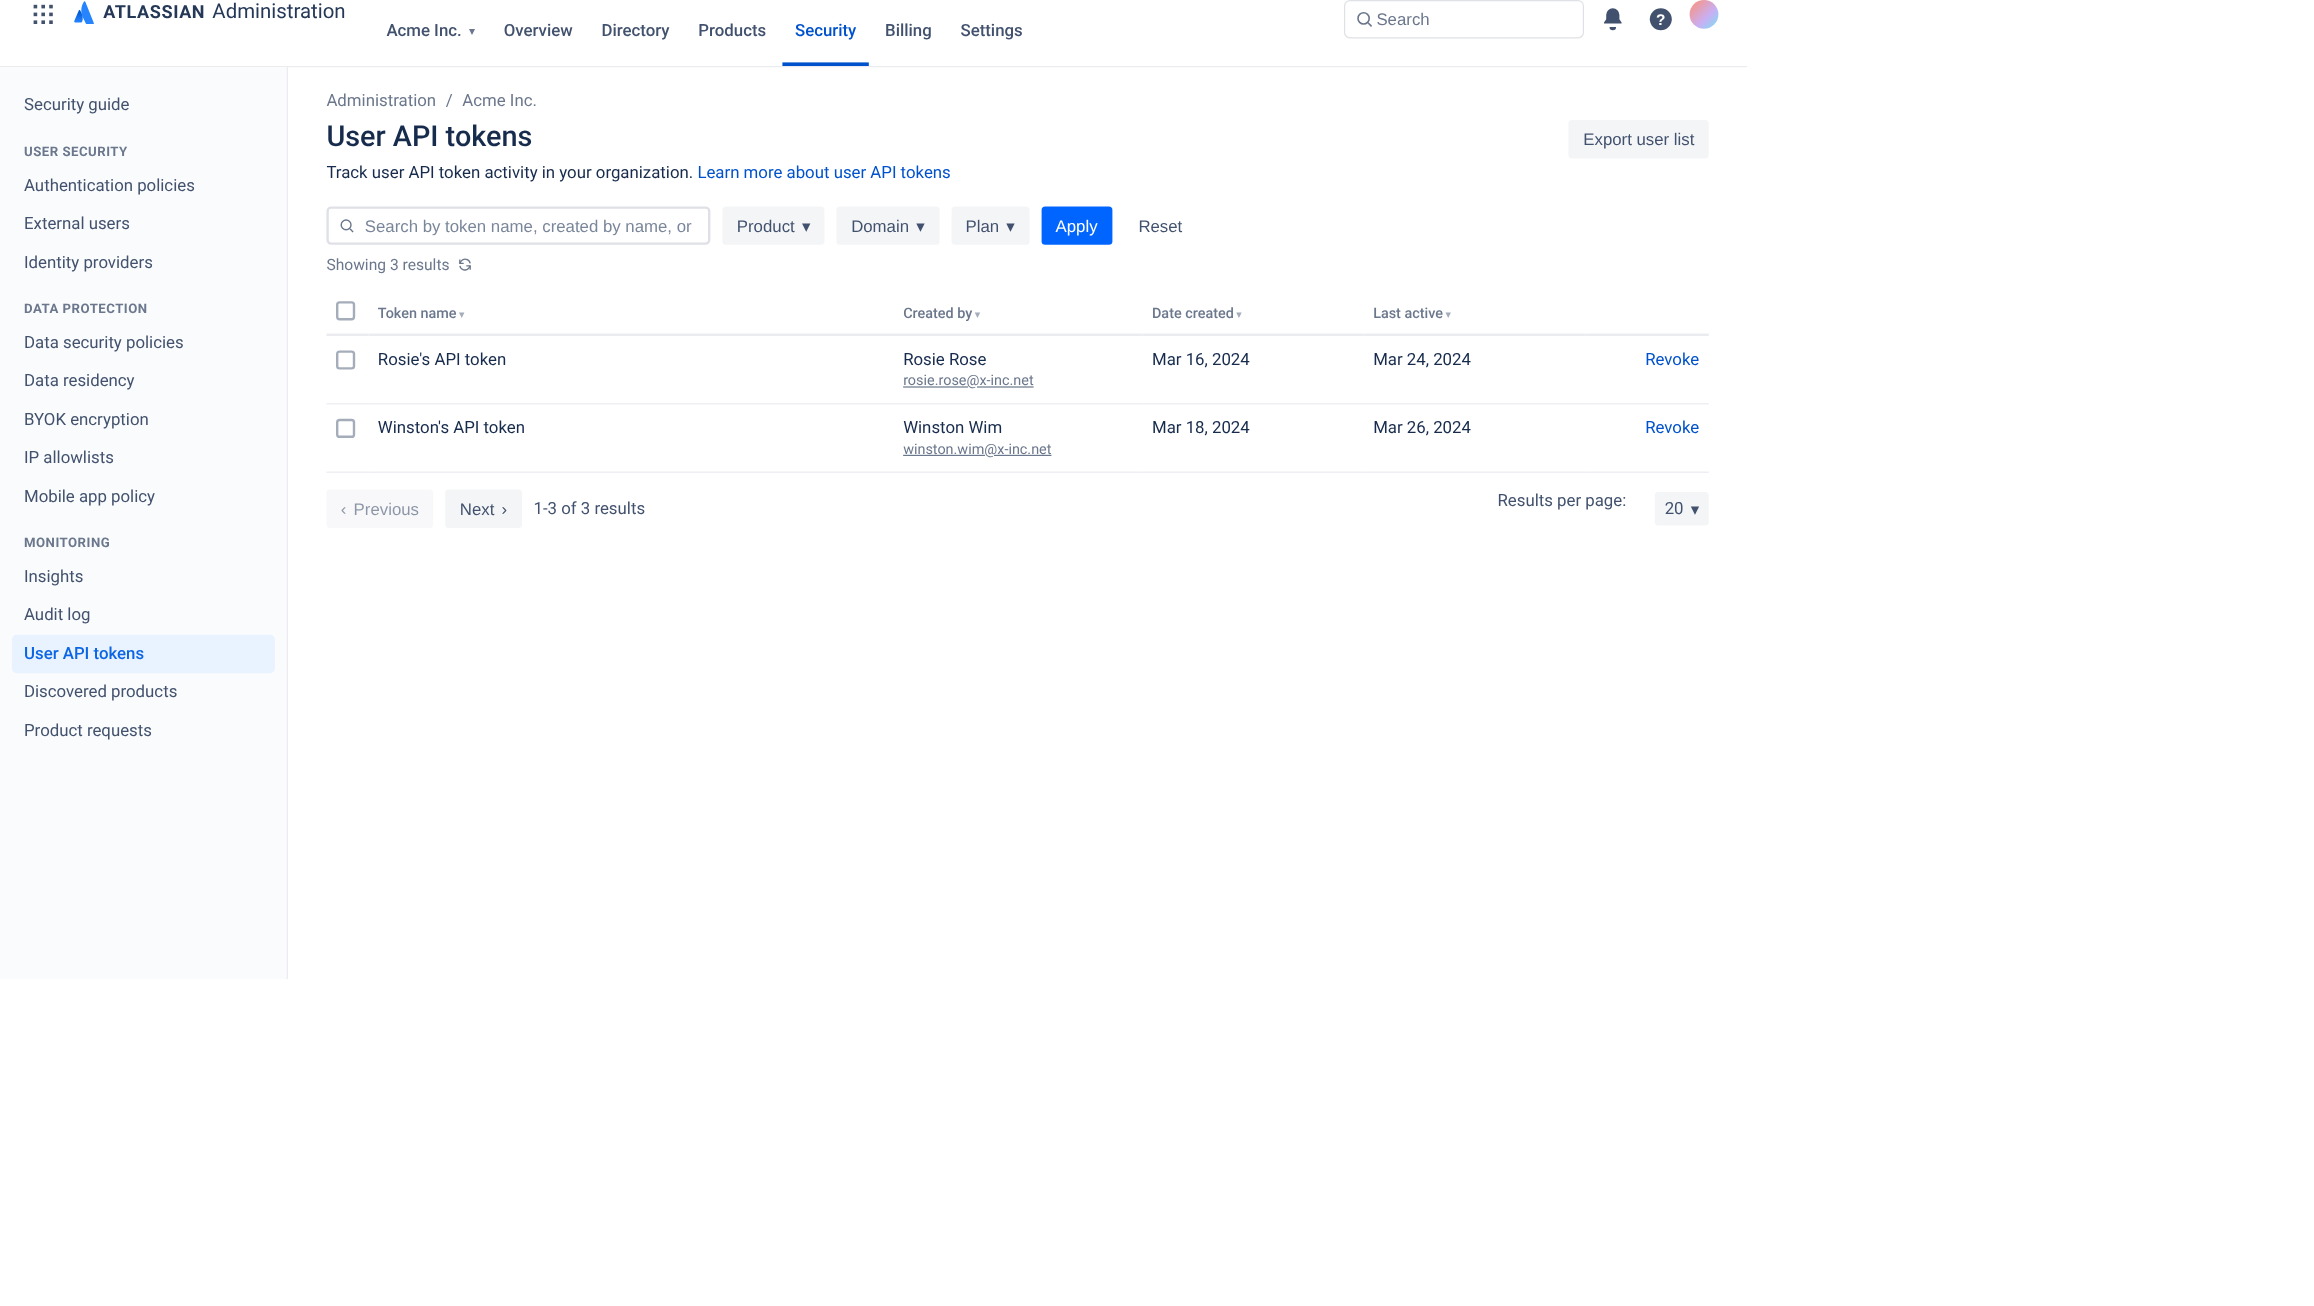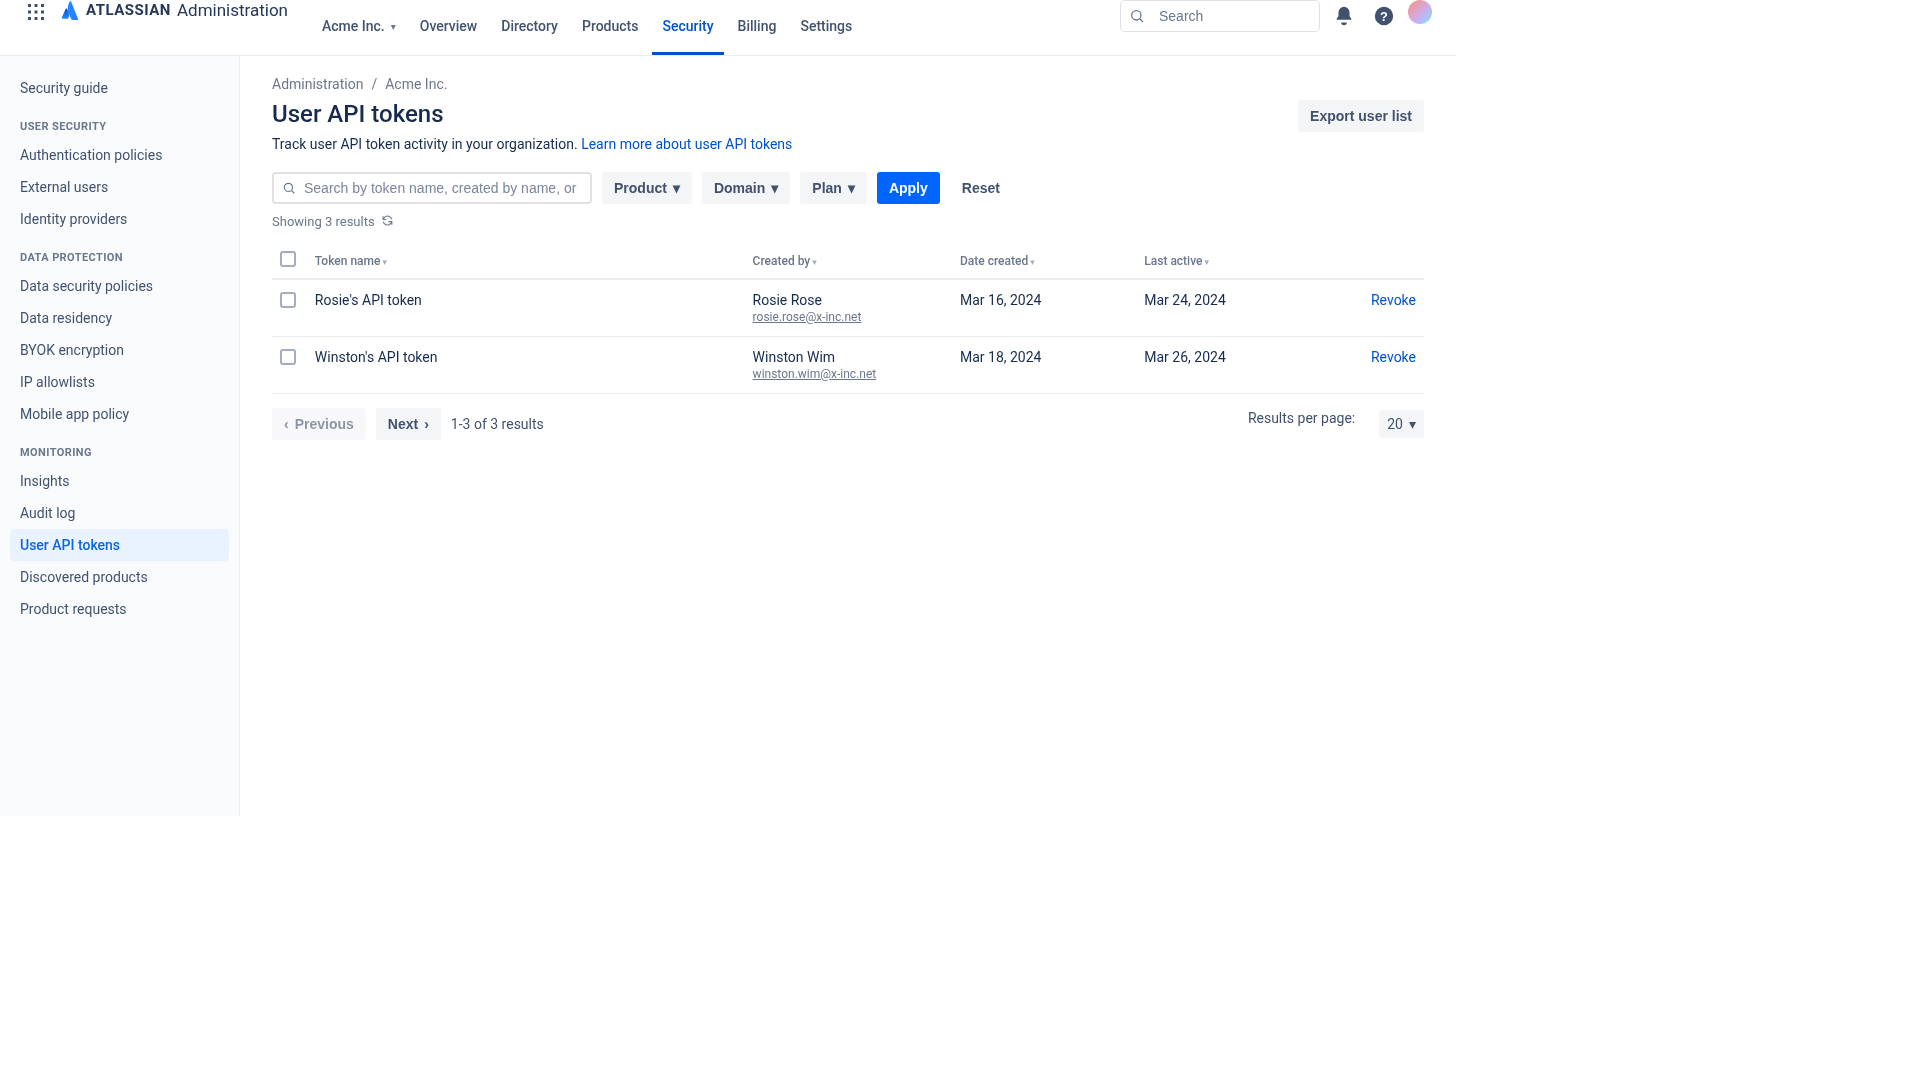--- a/index.html
+++ b/index.html
@@ -37,21 +37,21 @@
   .logo-admin{font-size:17px;color:#253858;font-weight:400;}
   .nav-items{display:flex;align-items:stretch;height:100%;gap:4px;}
   .nav-item{
     display:flex;align-items:center;height:100%;padding:0 10px;color:#42526E;
     font-weight:500;cursor:pointer;border-bottom:3px solid transparent;gap:4px;
   }
   .nav-item.active{color:var(--brand);border-bottom-color:var(--brand);}
   .nav-item .chev{font-size:10px;margin-left:2px;color:#6B778C;}
   .nav-spacer{flex:1;}
   .search-box{
-    display:flex;align-items:center;gap:12px;width:200px;height:32px;
+    display:flex;align-items:center;gap:0;width:200px;height:32px;
     border:1px solid var(--border-input);border-radius:5px;padding:0 8px;color:#6B778C;
   }
   .search-box input{border:none;outline:none;flex:1;font-size:14px;color:var(--text);background:transparent;}
   .search-box input::placeholder{color:#6B778C;}
   .icon-btn{width:32px;height:32px;display:flex;align-items:center;justify-content:center;color:#42526E;cursor:pointer;border-radius:50%;}
   .avatar{width:24px;height:24px;border-radius:50%;background:linear-gradient(135deg,#FF8F73,#C9AFF4 60%,#79E2F2);cursor:pointer;}
 
   
   .shell{display:flex;height:calc(100% - 56px);}
   
@@ -65,21 +65,21 @@
   .side-item.selected{background:var(--selection-bg);color:var(--selection-text);font-weight:500;}
 
   
   .main{flex:1;padding:20px 32px;overflow:auto;}
   .breadcrumbs{color:#6B778C;font-size:14px;display:flex;gap:8px;align-items:center;}
   .breadcrumbs a{color:#6B778C;text-decoration:none;cursor:pointer;}
   .page-head{display:flex;align-items:center;justify-content:space-between;margin-top:4px;}
   h1{font-size:24px;font-weight:500;margin:4px 0 8px;color:#172B4D;}
   .btn{
     display:inline-flex;align-items:center;gap:6px;height:32px;padding:0 12px;
-    border-radius:3px;font-size:14px;font-weight:700;cursor:pointer;border:none;background:var(--bg-neutral);color:#42526E;
+    border-radius:3px;font-size:14px;font-weight:400;cursor:pointer;border:none;background:var(--bg-neutral);color:#42526E;
   }
   .btn.primary{background:var(--brand-bold);color:#fff;}
   .btn.subtle{background:transparent;}
   .desc{color:#172B4D;margin-bottom:20px;}
   .desc a{color:var(--link);text-decoration:none;}
 
   
   .filters{display:flex;align-items:center;gap:10px;margin-bottom:10px;}
   .filter-search{
     display:flex;align-items:center;gap:6px;width:320px;height:32px;

